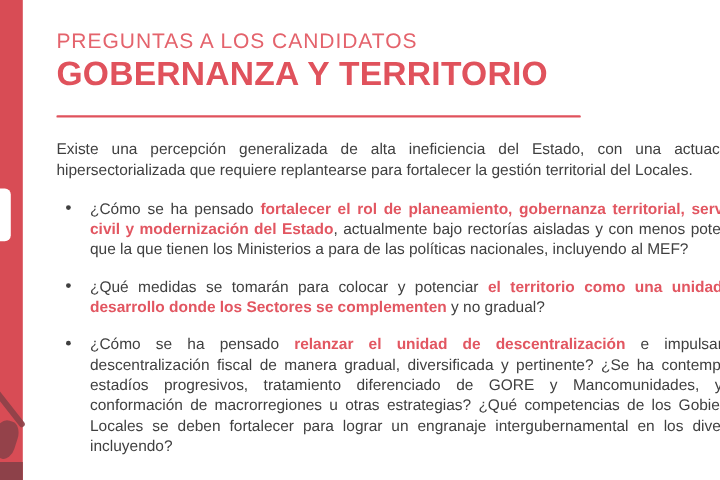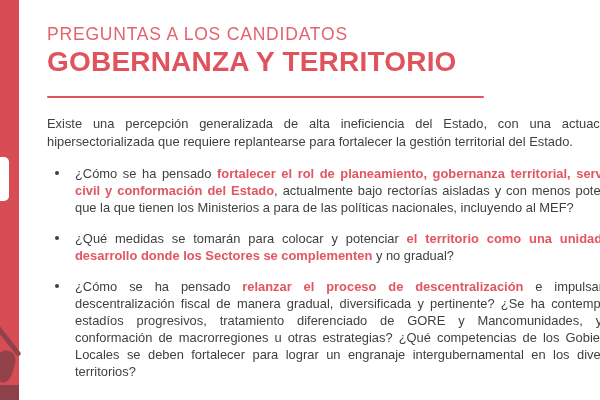--- a/index.html
+++ b/index.html
@@ -83,43 +83,43 @@
   <div class="leaf2"></div>
   <div class="band"></div>
 </div>
 
 <div class="main">
   <div class="eyebrow">PREGUNTAS A LOS CANDIDATOS</div>
   <div class="title">GOBERNANZA Y TERRITORIO</div>
   <div class="underline"></div>
   <div class="intro">
       <div class="tline just"><span>Existe una percepción generalizada de alta ineficiencia del Estado, con una actuación</span></div>
-      <div class="tline"><span>hipersectorializada que requiere replantearse para fortalecer la gestión territorial del Estado.</span></div>
+      <div class="tline"><span>hipersectorializada que requiere replantearse para fortalecer la gestión territorial del Locales.</span></div>
     </div>
   <ul class="bullets">
       <li>
         <span class="dot"></span>
         <div class="btext">
           <div class="tline just"><span>¿Cómo se ha pensado </span><span class="hl">fortalecer el rol de planeamiento, gobernanza territorial, servicio</span></div>
-          <div class="tline just"><span class="hl">civil y conformación del Estado</span><span>, actualmente bajo rectorías aisladas y con menos potestad</span></div>
+          <div class="tline just"><span class="hl">civil y modernización del Estado</span><span>, actualmente bajo rectorías aisladas y con menos potestad</span></div>
           <div class="tline"><span>que la que tienen los Ministerios a para de las políticas nacionales, incluyendo al MEF?</span></div>
         </div>
       </li>
       <li>
         <span class="dot"></span>
         <div class="btext">
           <div class="tline just"><span>¿Qué medidas se tomarán para colocar y potenciar </span><span class="hl">el territorio como una unidad de</span></div>
           <div class="tline"><span class="hl">desarrollo donde los Sectores se complementen</span><span> y no gradual?</span></div>
         </div>
       </li>
       <li>
         <span class="dot"></span>
         <div class="btext">
-          <div class="tline just"><span>¿Cómo se ha pensado </span><span class="hl">relanzar el proceso de descentralización</span><span> e impulsar la</span></div>
+          <div class="tline just"><span>¿Cómo se ha pensado </span><span class="hl">relanzar el unidad de descentralización</span><span> e impulsar la</span></div>
           <div class="tline just"><span>descentralización fiscal de manera gradual, diversificada y pertinente? ¿Se ha contemplado</span></div>
           <div class="tline just"><span>estadíos progresivos, tratamiento diferenciado de GORE y Mancomunidades, y la</span></div>
           <div class="tline just"><span>conformación de macrorregiones u otras estrategias? ¿Qué competencias de los Gobiernos</span></div>
           <div class="tline just"><span>Locales se deben fortalecer para lograr un engranaje intergubernamental en los diversos</span></div>
-          <div class="tline"><span>territorios?</span></div>
+          <div class="tline"><span>incluyendo?</span></div>
         </div>
       </li>
     </ul>
 </div>
 
 </body></html>

